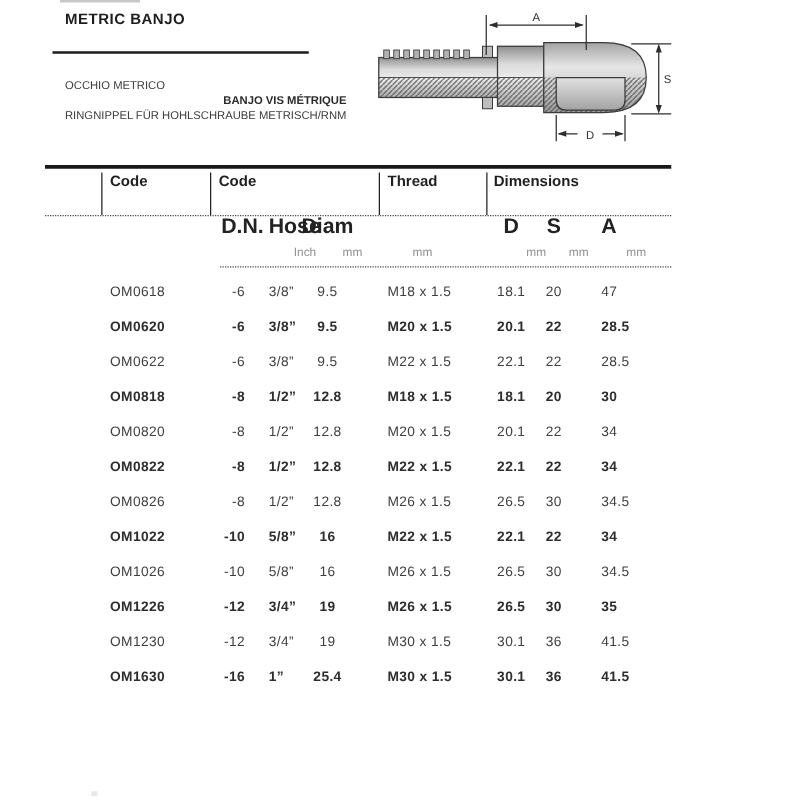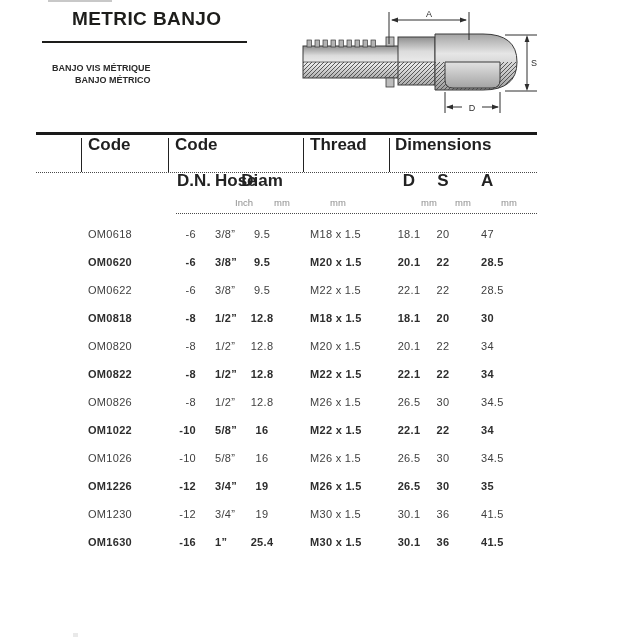--- a/index.html
+++ b/index.html
@@ -2,36 +2,36 @@
 <html><head>
 <meta charset="utf-8">
 <style>
   html,body{margin:0;padding:0;}
   body{width:640px;height:640px;background:#ffffff;position:relative;overflow:hidden;
        font-family:"Liberation Sans", sans-serif;-webkit-font-smoothing:antialiased;}
   .abs{position:absolute;}
 
   
   .top-mark{left:48px;top:0;width:64px;height:2px;background:#9a9a9a;opacity:.55;}
-  .page-title{left:52px;top:8px;font-size:19px;font-weight:bold;color:#1d1d1b;letter-spacing:.4px;margin-left:20px;}
+  .page-title{left:52px;top:8px;font-size:12px;font-weight:bold;color:#1d1d1b;letter-spacing:.4px;}
   .title-rule{left:42px;top:41px;width:205px;height:2px;background:#1d1d1b;}
   .subtitles{left:52px;top:62px;font-size:9px;line-height:12px;color:#3c3c3c;white-space:nowrap;}
   .subtitles .b{font-weight:bold;color:#2b2b2b;text-align:right;}
 
   
   .diagram{left:298px;top:4px;width:250px;height:118px;}
 
   
   .tbl{left:36px;top:132px;width:501px;height:428px;font-size:11px;color:#3f3f3f;}
   .thick-rule{left:0;top:0;width:501px;height:3px;background:#1a1a1a;}
   .dotted{border-top:1px dotted #4a4a4a;height:0;}
   .dot1{left:0;top:40px;width:501px;}
   .dot2{left:140px;top:81px;width:361px;}
   .vline{width:1px;top:6px;height:34px;background:#222;}
-  .gh{top:5px;height:16px;line-height:16px;font-weight:bold;color:#1f1f1f;font-size:17px;white-space:nowrap;}
+  .gh{top:5px;height:16px;line-height:16px;font-weight:bold;color:#1f1f1f;font-size:12px;white-space:nowrap;}
   .sh{top:41px;height:16px;line-height:16px;font-weight:bold;color:#222;font-size:17px;}
   .un{top:64px;height:14px;line-height:14px;font-size:9.5px;color:#8f8f8f;margin-left:20px;}
 
   
   .colcode{left:52px;}
   .coldn{left:118px;width:42px;text-align:right;}
   .colhose{left:179px;}
   .coldiam{left:200px;width:52px;text-align:center;}
   .colthread{left:274px;}
   .cold{left:347px;width:52px;text-align:center;}
@@ -51,22 +51,23 @@
 
   .bottom-mark{left:73px;top:633px;width:5px;height:4px;background:#e9e9e9;}
 </style>
 </head>
 <body>
 
 <div class="abs top-mark"></div>
 <div class="abs page-title">METRIC BANJO</div>
 <div class="abs title-rule"></div>
 <div class="abs subtitles">
+  <div>OCCHIO METRICO</div>
   <div class="b">BANJO VIS MÉTRIQUE</div>
-  <div class="b">BANJO MÉTRICO</div>
+  <div>RINGNIPPEL FÜR HOHLSCHRAUBE METRISCH/RNM</div>
 </div>
 
 <svg class="abs diagram" viewBox="0 0 250 118" width="250" height="118">
   <defs>
     <linearGradient id="gBody" x1="0" y1="0" x2="0" y2="1">
       <stop offset="0" stop-color="#8f8f8f"></stop>
         <stop offset=".3" stop-color="#dcdcdc"></stop>
       <stop offset=".55" stop-color="#ececec"></stop>
         <stop offset="1" stop-color="#adadad"></stop>
     </linearGradient>

